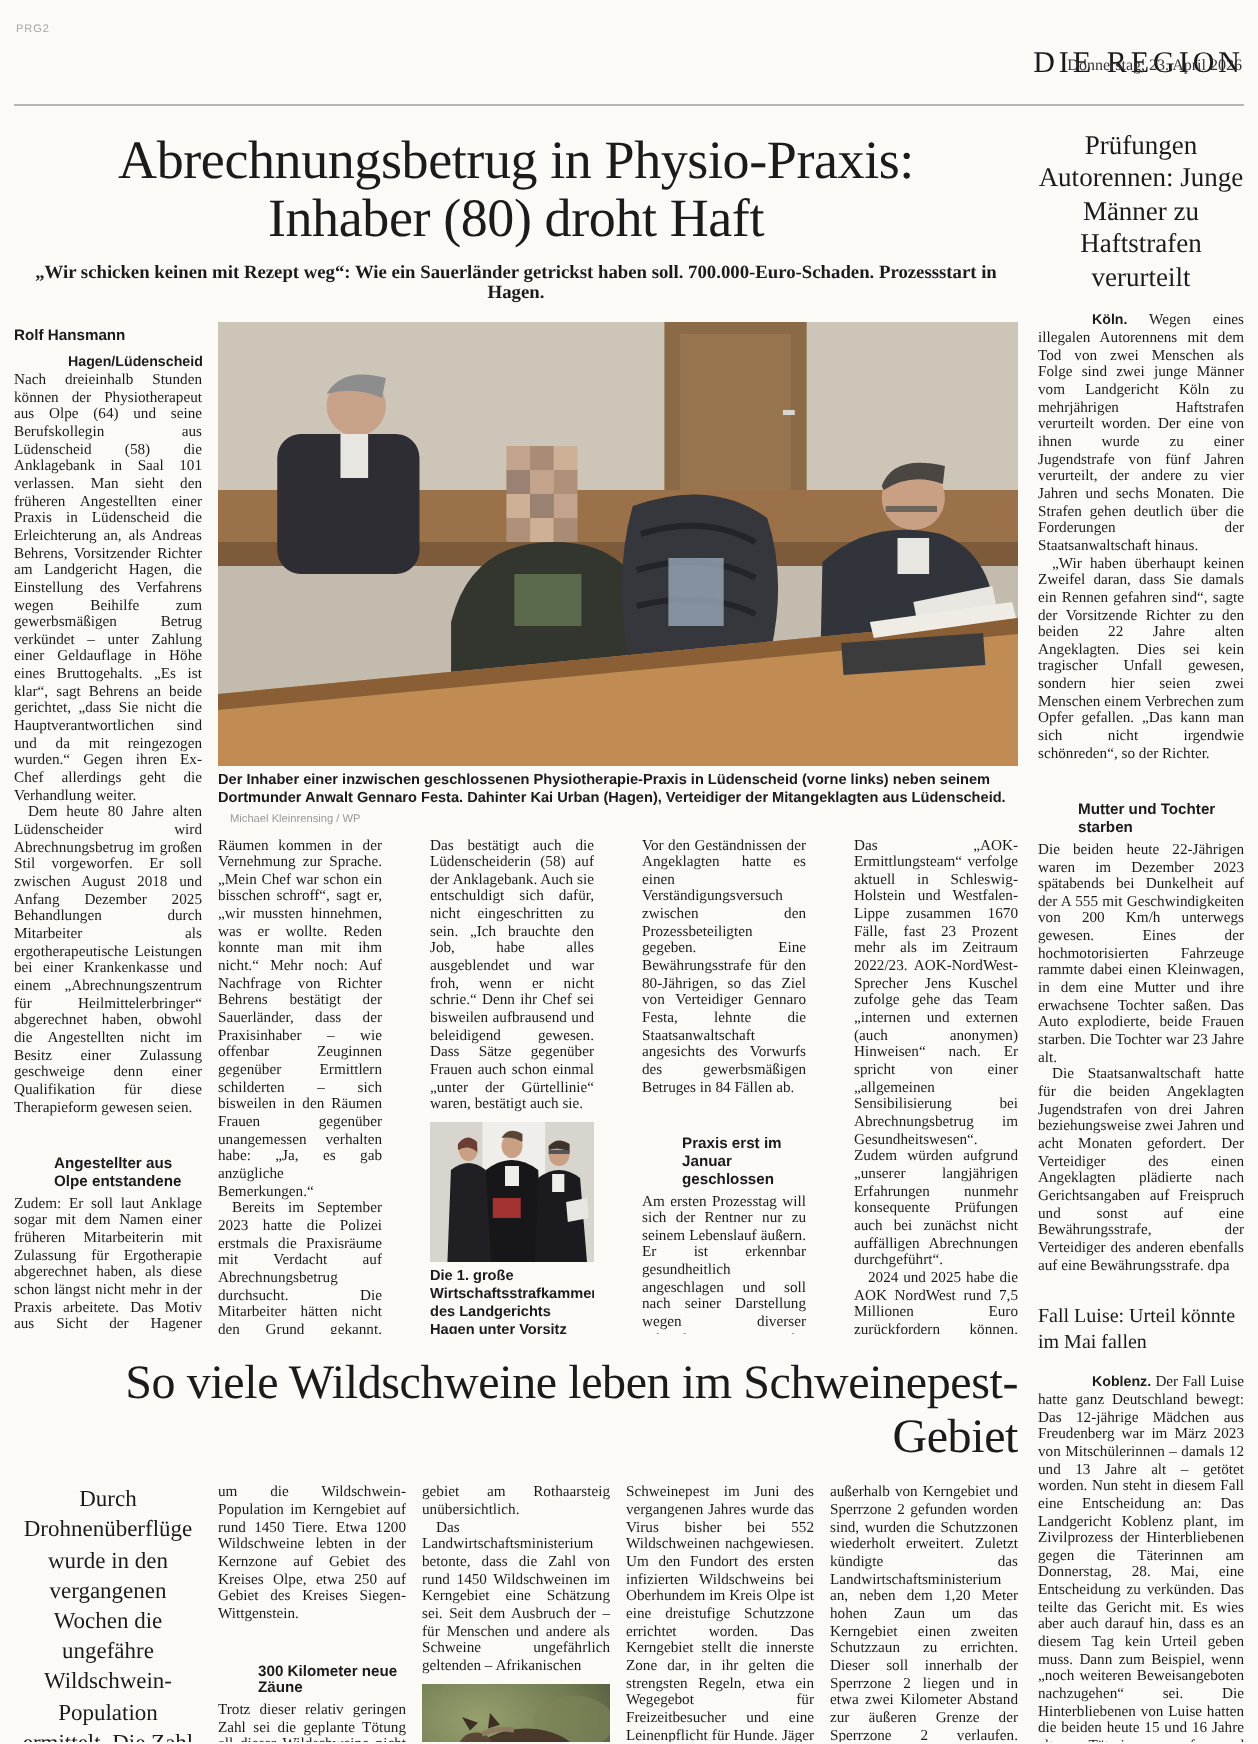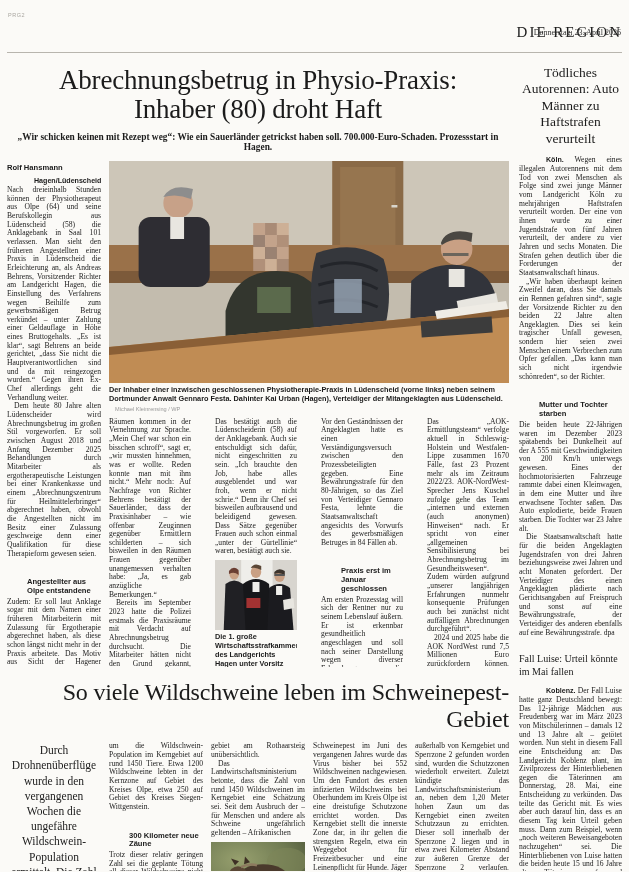--- a/index.html
+++ b/index.html
@@ -246,21 +246,21 @@
           <div class="col">
             <p class="body">außerhalb von Kerngebiet und Sperrzone 2 gefunden worden sind, wurden die Schutzzonen wiederholt erweitert. Zuletzt kündigte das Landwirtschaftsministerium an, neben dem 1,20 Meter hohen Zaun um das Kerngebiet einen zweiten Schutzzaun zu errichten. Dieser soll innerhalb der Sperrzone 2 liegen und in etwa zwei Kilometer Abstand zur äußeren Grenze der Sperrzone 2 verlaufen. Gesamtlänge des neuen Zauns: circa 300 Kilometer.</p>
 
           </div>
         </div>
       </article>
     </div>
 
     <aside class="sidebar">
       <article>
-        <h3 class="sb-h1">Tödliches Autorennen: Auto Männer zu Haftstrafen verurteilt</h3>
+        <h3 class="sb-h1">Prüfungen Autorennen: Junge Männer zu Haftstrafen verurteilt</h3>
         <p class="body"><b class="dateline">Köln.</b> <span>Wegen eines illegalen Autorennens mit dem Tod von zwei Menschen als Folge sind zwei junge Männer vom Landgericht Köln zu mehrjährigen Haftstrafen verurteilt worden. Der eine von ihnen wurde zu einer Jugendstrafe von fünf Jahren verurteilt, der andere zu vier Jahren und sechs Monaten. Die Strafen gehen deutlich über die Forderungen der Staatsanwaltschaft hinaus.</span></p>
         <p class="body">„Wir haben überhaupt keinen Zweifel daran, dass Sie damals ein Rennen gefahren sind“, sagte der Vorsitzende Richter zu den beiden 22 Jahre alten Angeklagten. Dies sei kein tragischer Unfall gewesen, sondern hier seien zwei Menschen einem Verbrechen zum Opfer gefallen. „Das kann man sich nicht irgendwie schönreden“, so der Richter.</p>
         <h4 class="sub">Mutter und Tochter starben</h4>
         <p class="body">Die beiden heute 22-Jährigen waren im Dezember 2023 spätabends bei Dunkelheit auf der A 555 mit Geschwindigkeiten von 200 Km/h unterwegs gewesen. Eines der hochmotorisierten Fahrzeuge rammte dabei einen Kleinwagen, in dem eine Mutter und ihre erwachsene Tochter saßen. Das Auto explodierte, beide Frauen starben. Die Tochter war 23 Jahre alt.</p>
         <p class="body">Die Staatsanwaltschaft hatte für die beiden Angeklagten Jugendstrafen von drei Jahren beziehungsweise zwei Jahren und acht Monaten gefordert. Der Verteidiger des einen Angeklagten plädierte nach Gerichtsangaben auf Freispruch und sonst auf eine Bewährungsstrafe, der Verteidiger des anderen ebenfalls auf eine Bewährungsstrafe. dpa</p>
       </article>
       <article>
         <h3 class="sb-h2">Fall Luise: Urteil könnte im Mai fallen</h3>
         <p class="body"><b class="dateline">Koblenz.</b> <span>Der Fall Luise hatte ganz Deutschland bewegt: Das 12-jährige Mädchen aus Freudenberg war im März 2023 von Mitschülerinnen – damals 12 und 13 Jahre alt – getötet worden. Nun steht in diesem Fall eine Entscheidung an: Das Landgericht Koblenz plant, im Zivilprozess der Hinterbliebenen gegen die Täterinnen am Donnerstag, 28. Mai, eine Entscheidung zu verkünden. Das teilte das Gericht mit. Es wies aber auch darauf hin, dass es an diesem Tag kein Urteil geben muss. Dann zum Beispiel, wenn „noch weiteren Beweisangeboten nachzugehen“ sei. Die Hinterbliebenen von Luise hatten die beiden heute 15 und 16 Jahre alten Täterinnen auf rund 179.000 Euro Schmerzens-, Hinterbliebenengeld sowie Anwalts- und Beerdigungskosten verklagt. Der Prozess hatte im Juli begonnen.</span></p>
 

